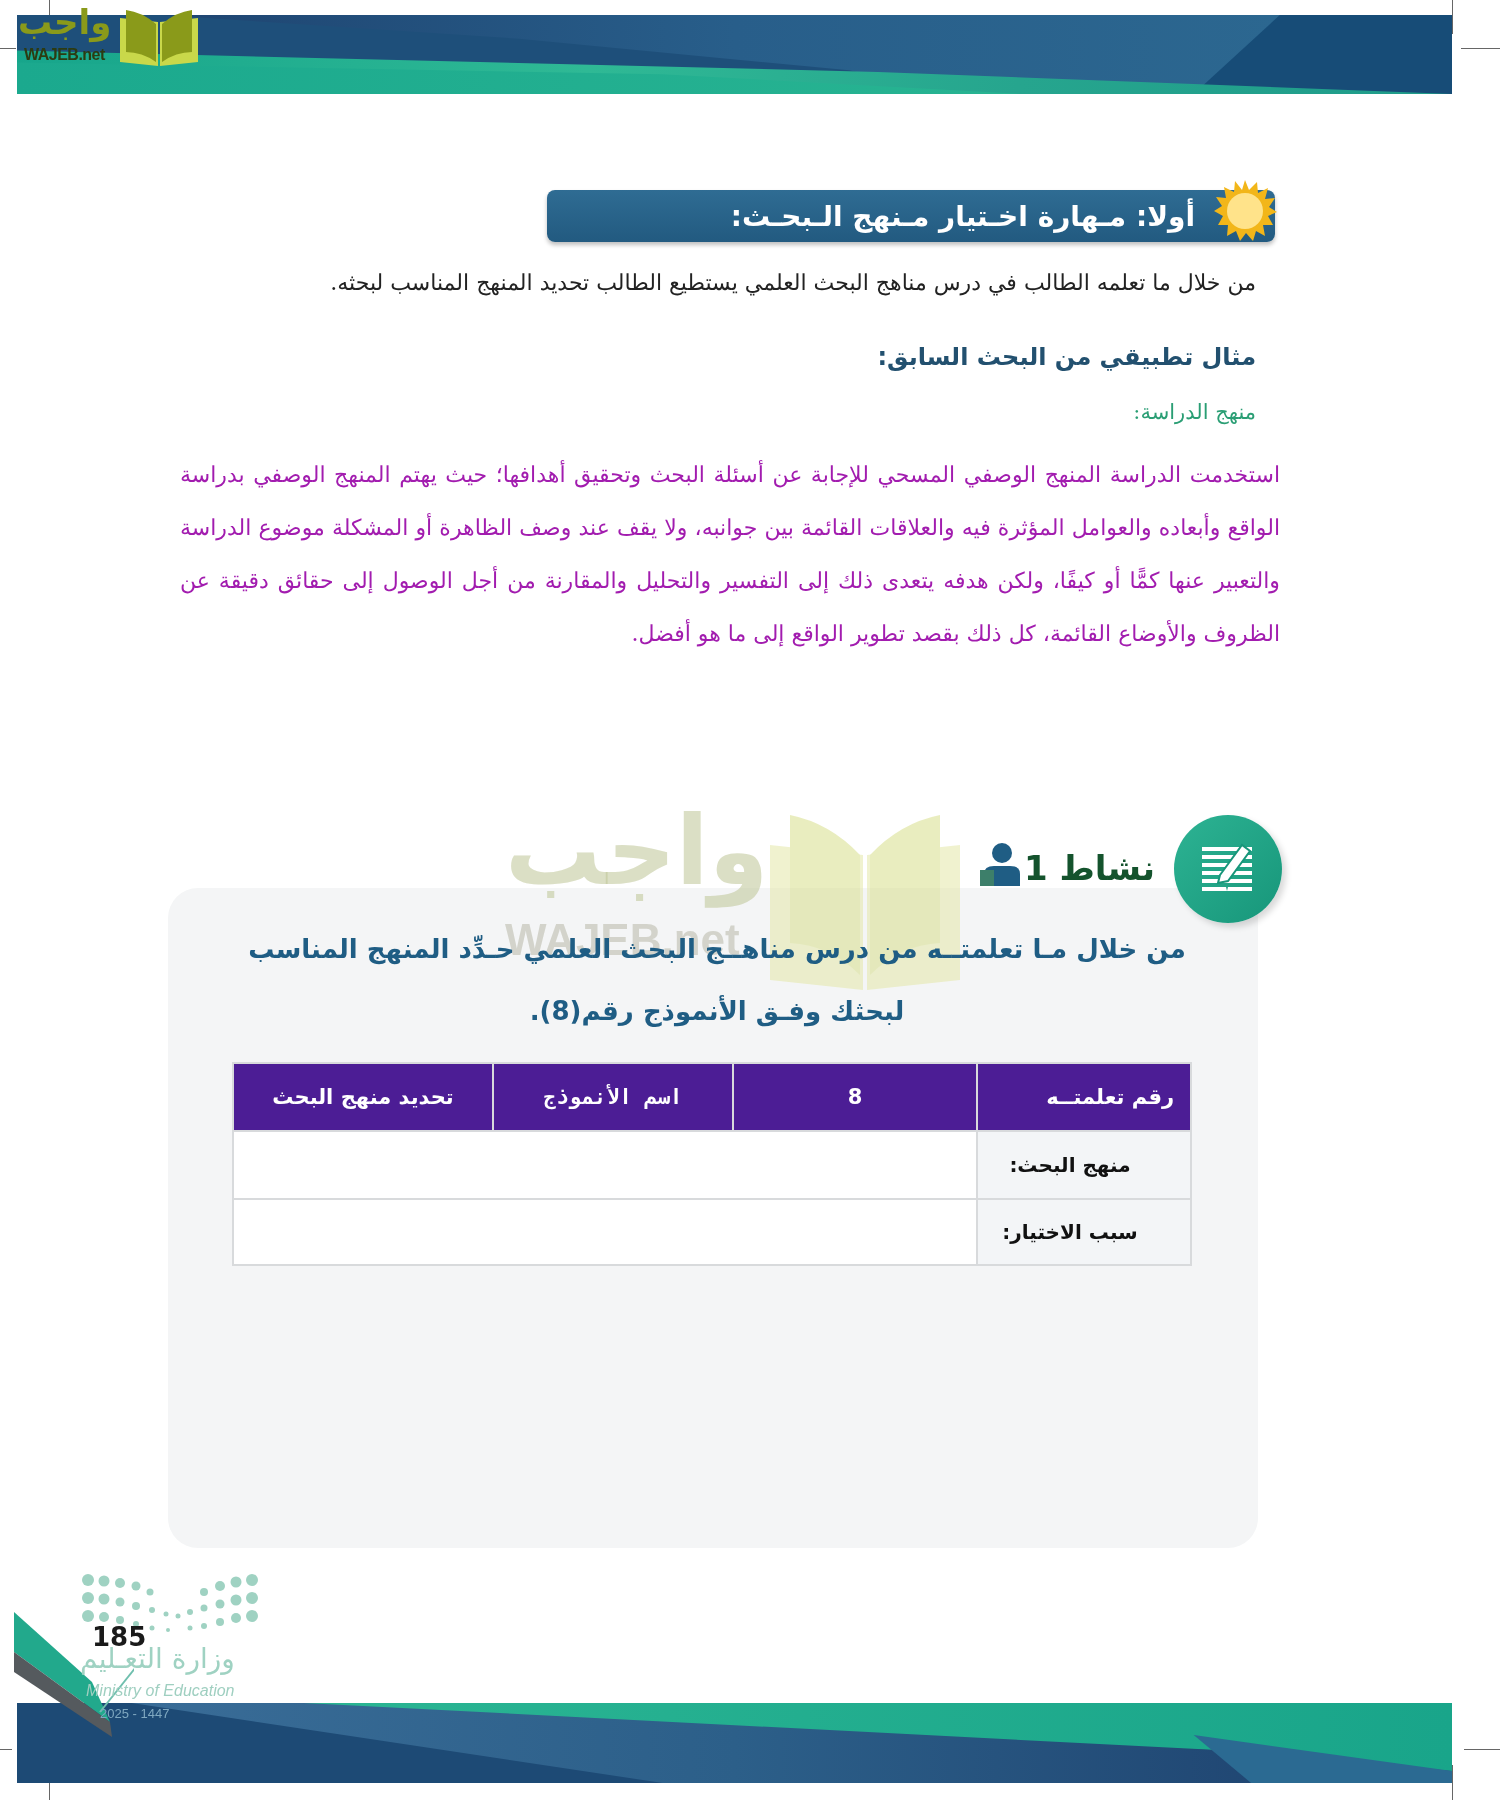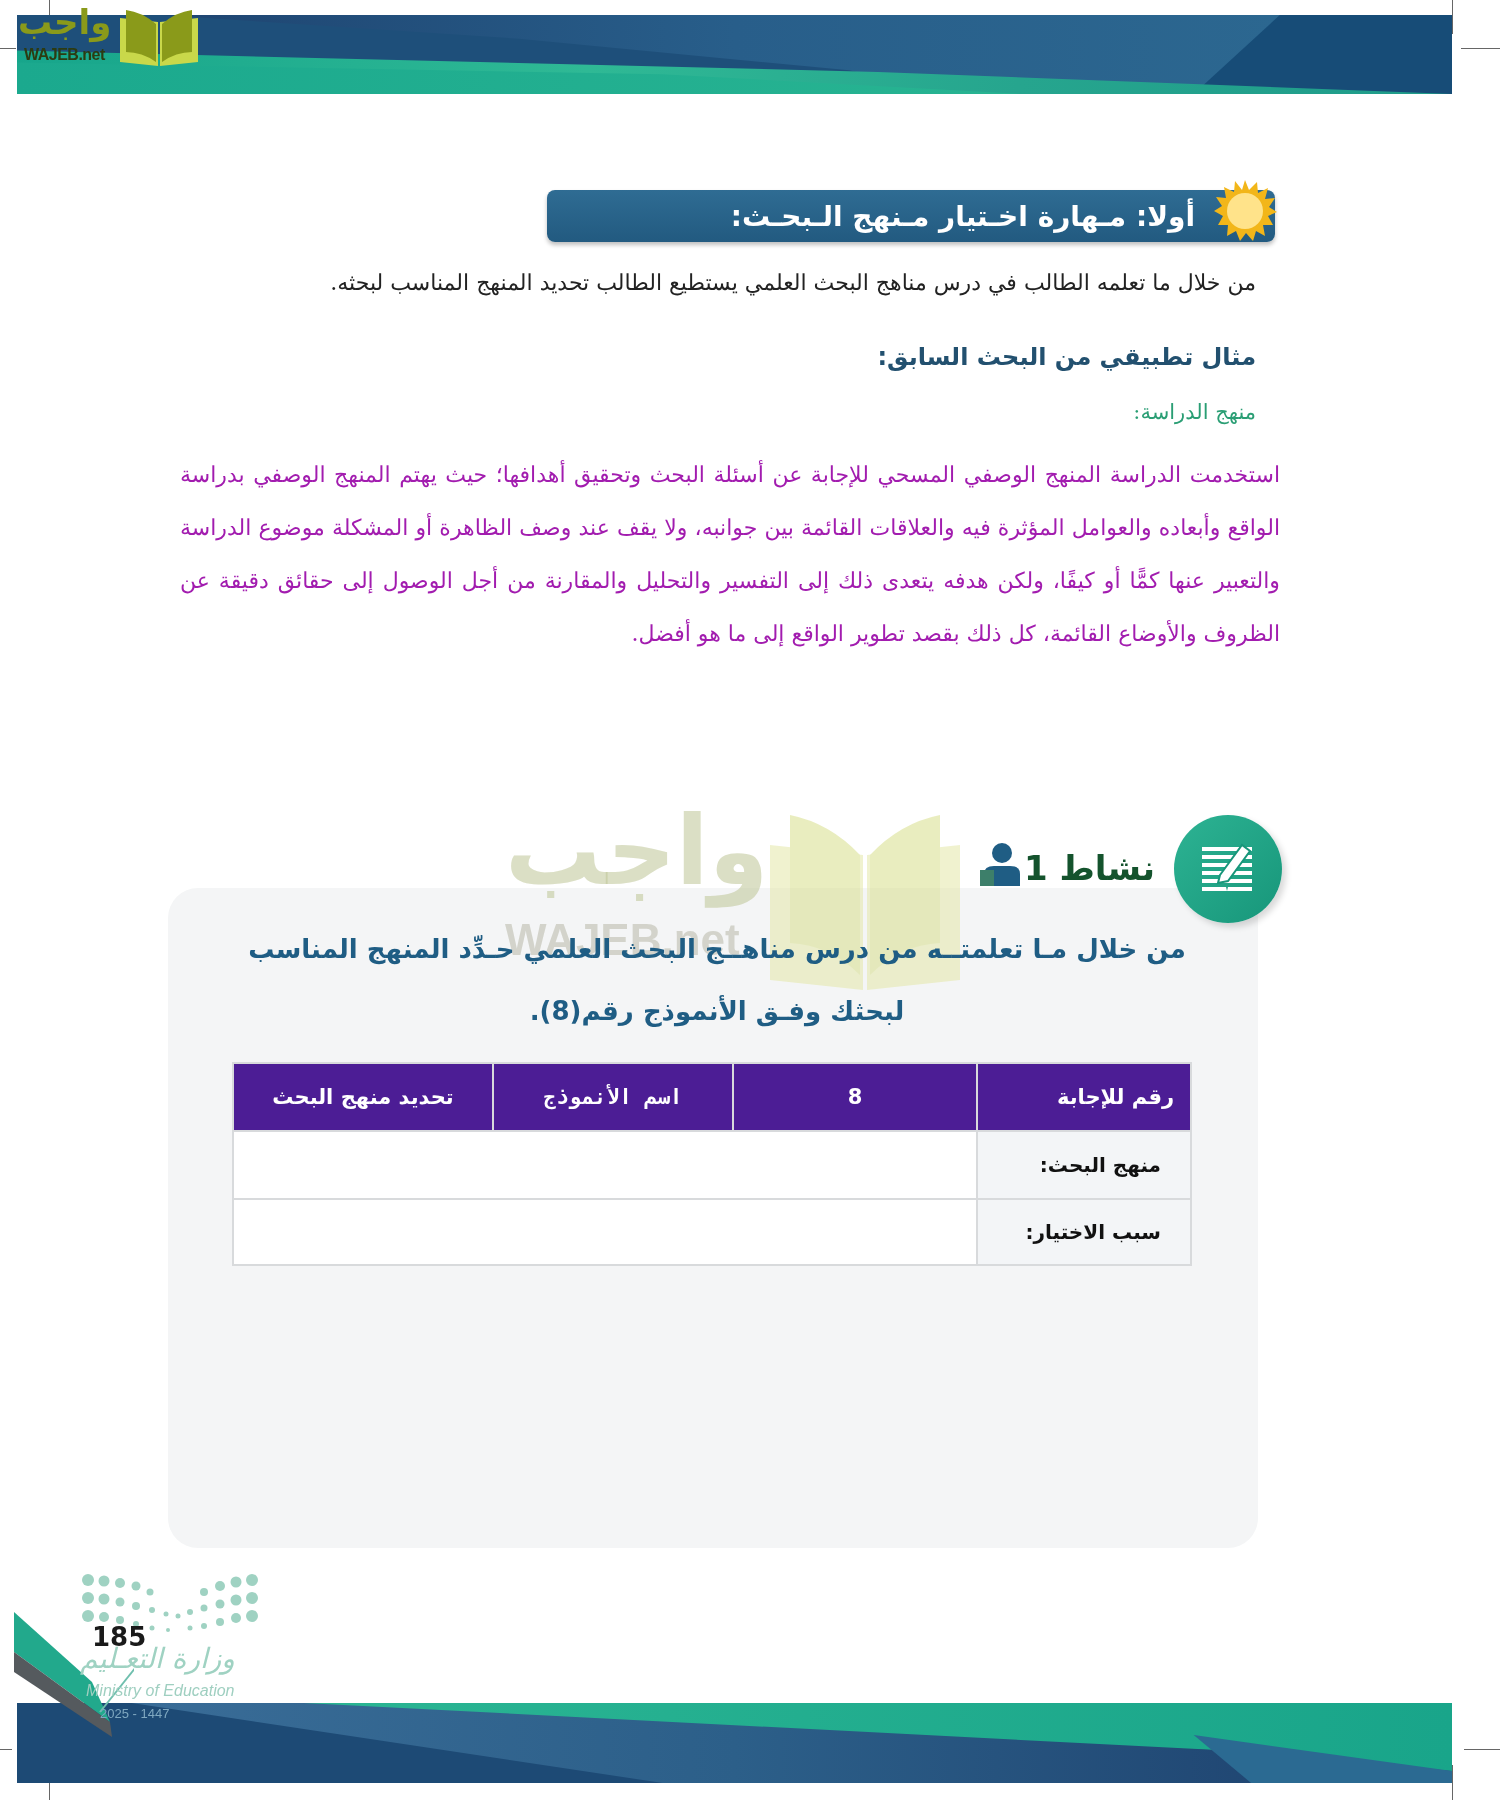--- a/index.html
+++ b/index.html
@@ -33,31 +33,31 @@
   .wm-en{left:505px;top:915px;font-family:"Liberation Sans",sans-serif;font-weight:bold;font-size:44px;color:rgba(170,170,150,0.45);}
   .wm-book{left:770px;top:815px;width:190px;height:175px;opacity:0.55;}
   .act-circle{left:1174px;top:815px;width:108px;height:108px;border-radius:50%;background:linear-gradient(135deg,#2db393,#17967a);box-shadow:4px 4px 6px rgba(0,0,0,0.15);}
   .act-title{left:1024px;top:848px;font-size:34px;font-weight:bold;color:#14532d;direction:rtl;font-family:"DejaVu Sans",sans-serif;}
   .person{left:980px;top:842px;width:40px;height:44px;}
   .act-q{right:283px;top:918px;width:1000px;direction:rtl;text-align:center;font-size:26px;font-weight:bold;color:#1f5d84;line-height:62px;font-family:"DejaVu Sans",sans-serif;}
   
   table.grid{position:absolute;left:232px;top:1062px;width:960px;border-collapse:collapse;direction:rtl;font-family:"DejaVu Sans",sans-serif;}
   table.grid td{border:2px solid #d8dadc;}
   .th{background:#4c1d95;color:#fff;font-weight:bold;font-size:21px;text-align:center;height:64px;}
-  .lbl{background:#f3f5f7;width:182px;font-weight:bold;font-size:20px;color:#111;text-align:right;padding-right:29px;}
+  .lbl{background:#f3f5f7;width:182px;font-weight:bold;font-size:20px;color:#111;text-align:center;padding-right:29px;}
   .cell{background:#fff;}
   .dots{border-bottom:3px dotted #666;height:2px;margin:0 18px 50px 14px;}
   
   .bottom-band{left:17px;top:1703px;width:1435px;height:80px;overflow:hidden;background:#1d4a75;}
   .bottom-band .q1{position:absolute;left:0;top:0;width:100%;height:100%;background:linear-gradient(90deg,#2fb995,#19a58a);clip-path:polygon(17% 0,100% 0,100% 85%,85% 60%,40% 30%);}
   .bottom-band .q2{position:absolute;left:0;top:0;width:100%;height:100%;background:linear-gradient(90deg,#3c6f9a,#2c5f89,#1c3e6b);clip-path:polygon(8% 0,20% 0,85% 60%,88% 100%,45% 100%);}
   .bottom-band .q3{position:absolute;left:0;top:0;width:100%;height:100%;background:#2b6a92;clip-path:polygon(82% 40%,100% 85%,100% 100%,86% 100%);}
   .ministry{left:80px;top:1572px;width:180px;height:130px;}
   .page-num{left:92px;top:1622px;font-family:"DejaVu Sans",sans-serif;font-weight:bold;font-size:26px;color:#1a1a1a;}
-  .min-ar{left:80px;top:1642px;font-size:28px;color:#9fd2c2;font-family:"DejaVu Sans",sans-serif;direction:rtl;font-style:italic;}
+  .min-ar{left:80px;top:1642px;font-size:28px;color:#9fd2c2;font-family:"DejaVu Sans",sans-serif;direction:rtl;}
   .min-en{left:86px;top:1682px;font-size:16px;color:#9fcfc0;font-family:"Liberation Sans",sans-serif;font-style:italic;}
   .min-yr{left:100px;top:1706px;font-size:13px;color:#7fa8c0;font-family:"Liberation Sans",sans-serif;}
   .v-mark{left:14px;top:1612px;width:120px;height:125px;}
 </style>
 </head>
 <body>
 
 <div class="abs crop-mark" style="left:0;top:48px;width:16px;height:1px;"></div>
 <div class="abs crop-mark" style="left:49px;top:0;width:1px;height:30px;"></div>
 <div class="abs crop-mark" style="left:1452px;top:0;width:1px;height:34px;"></div>
@@ -125,21 +125,21 @@
 <svg class="abs person" viewBox="0 0 40 44">
   <circle cx="22" cy="11" r="10" fill="#1f5d84"></circle>
   <path d="M4 44 L4 32 Q4 24 14 24 L30 24 Q40 24 40 32 L40 44 Z" fill="#1f5d84"></path>
   <rect x="0" y="28" width="14" height="16" fill="#3d7f6a"></rect>
 </svg>
 <div class="abs act-q">من خلال مـا تعلمتــه من درس مناهــج البحث العلمي حـدِّد المنهج المناسب لبحثك وفـق الأنموذج رقم(8).</div>
 
 <table class="grid">
   <tbody>
       <tr>
-    <td class="th" style="width:182px;text-align:right;padding-right:16px;">رقم للإجابة</td>
+    <td class="th" style="width:182px;text-align:right;padding-right:16px;">رقم تعلمتــه</td>
     <td class="th" style="width:240px;">8</td>
     <td class="th" style="width:236px;font-family:Liberation Mono, monospace;">اسم الأنموذج</td>
     <td class="th">تحديد منهج البحث</td>
   </tr>
   <tr style="height:68px;">
     <td class="lbl">منهج البحث:</td>
     <td class="cell" colspan="3"></td>
   </tr>
   <tr style="height:66px;">
     <td class="lbl">سبب الاختيار:</td>

